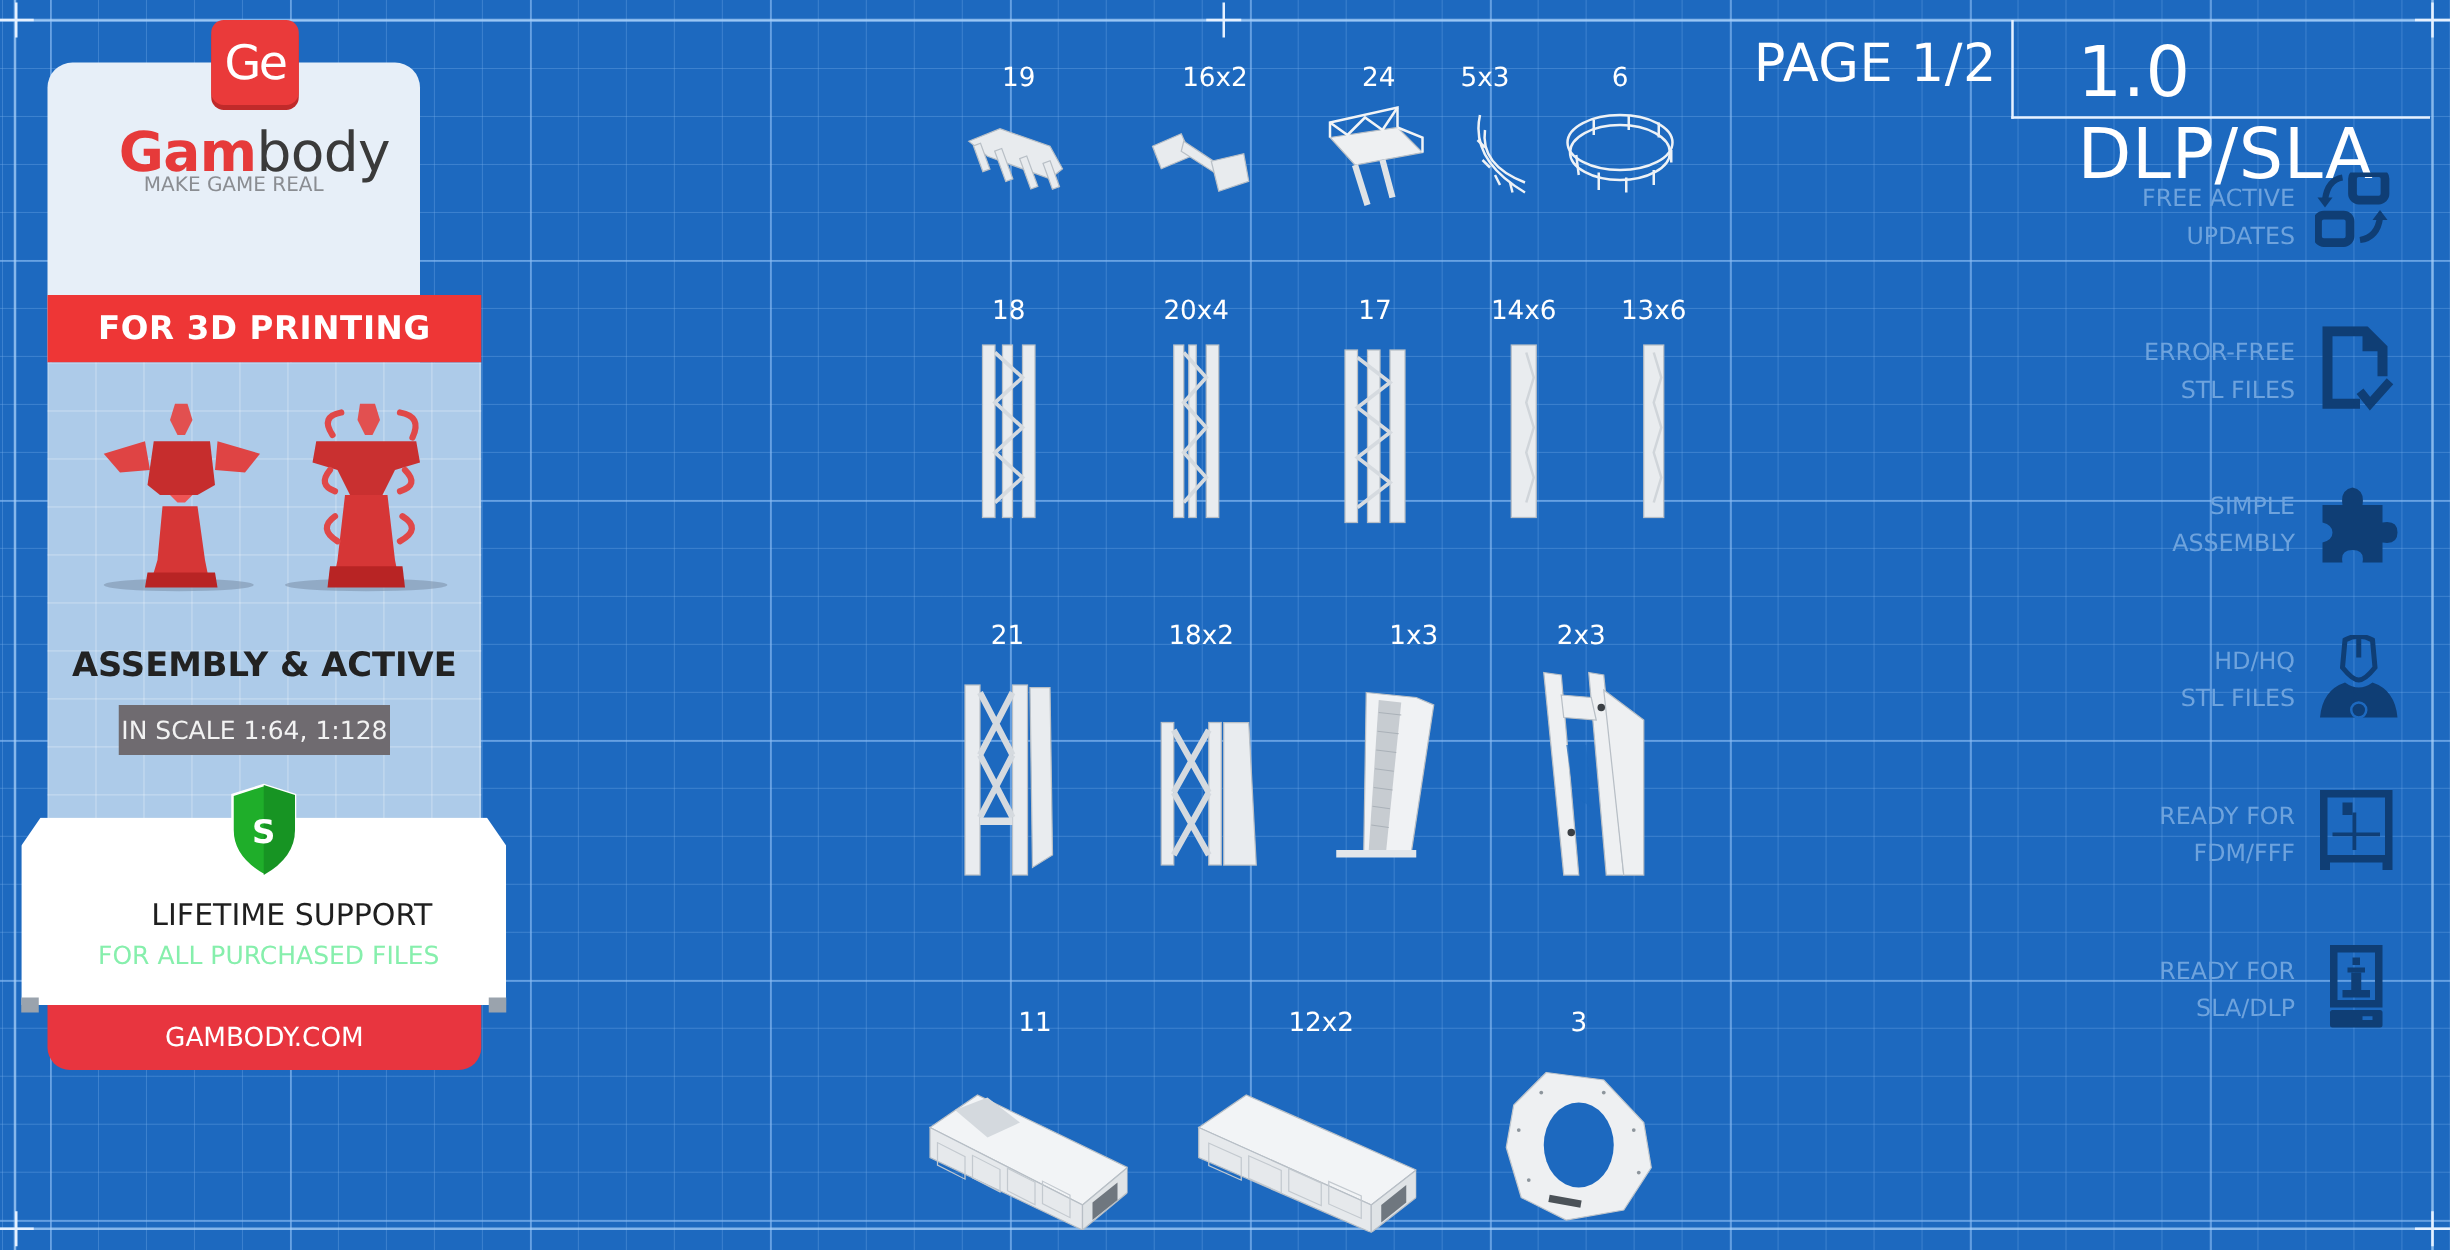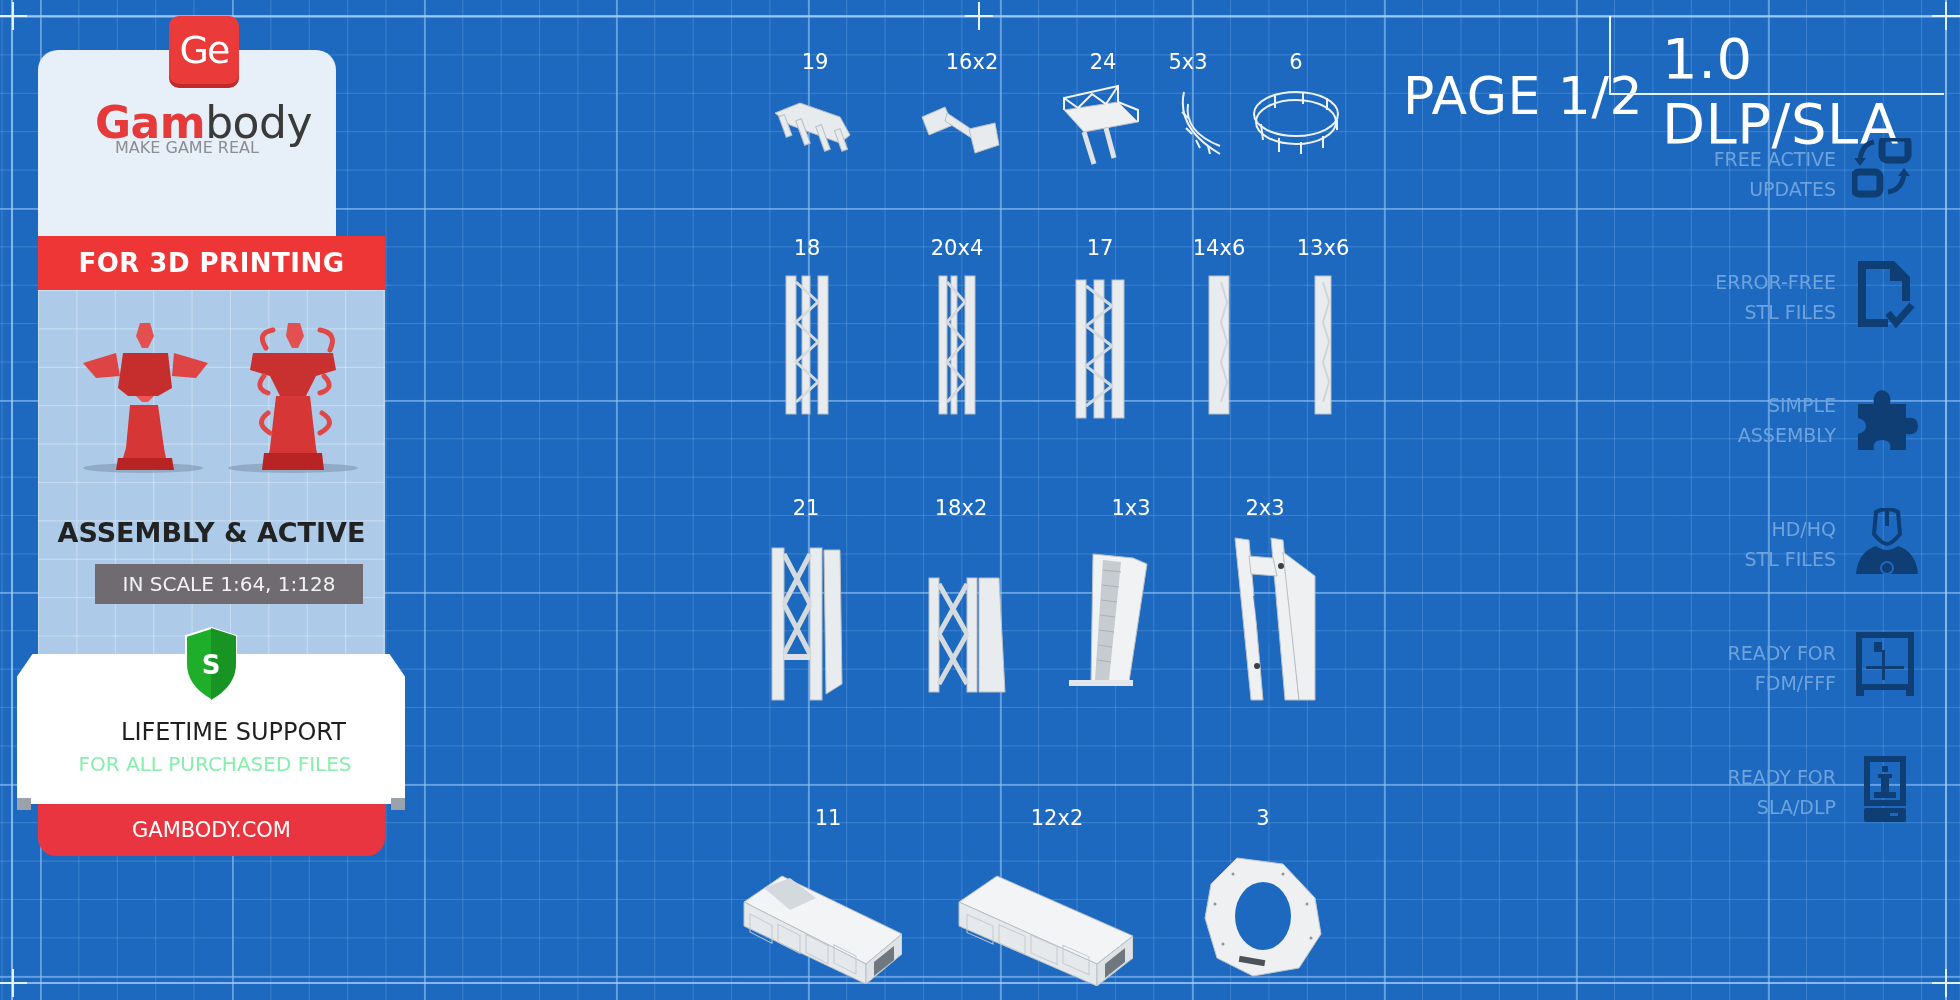--- a/index.html
+++ b/index.html
@@ -64,21 +64,21 @@
       linear-gradient(rgba(255,255,255,0.35) 1px, transparent 1px),
       linear-gradient(90deg, rgba(255,255,255,0.35) 1px, transparent 1px);
     background-size: 38.4px 38.4px;
   }
   .figures { position: absolute; left: 30px; top: 28px; width: 290px; height: 170px; }
   .assembly-title {
     position: absolute; left: 0; right: 0; top: 227px; text-align: center;
     font-weight: bold; font-size: 27px; color: #222;
   }
   .scale-tag {
-    position: absolute; left: 57px; top: 274px; width: 268px; height: 40px;
+    position: absolute; left: 57px; top: 274px; width: 217px; height: 40px;
     background: #6f6b70; color: #f2f2f2; font-size: 20px;
     display: flex; align-items: center; justify-content: center;
   }
   .support-box {
     position: absolute; left: -21px; top: 604px; width: 388px; height: 150px;
     background: #fff;
     clip-path: polygon(0 15%, 4% 0, 96% 0, 100% 15%, 100% 100%, 0 100%);
   }
   .support-ribbon-l, .support-ribbon-r {
     position: absolute; top: 748px; width: 14px; height: 12px; background: #9aa3ad;
@@ -94,23 +94,22 @@
   }
   .card-bottom {
     position: absolute; left: 0; top: 754px; width: 347px; height: 52px;
     background: #e8353f; border-radius: 0 0 18px 18px;
     display: flex; align-items: center; justify-content: center;
     color: #fff; font-size: 21px;
   }
 
   
   .page-label {
-    position: absolute; left: 1403px; top: 26px; font-size: 52px; color: #fff;
+    position: absolute; left: 1403px; top: 26px; font-size: 42px; color: #fff;
     letter-spacing: 0.5px;
-    margin-top: 40px;
   }
   .version-box {
     position: absolute; left: 1609px; top: 16px; width: 335px; height: 79px;
     border-left: 2px solid #e6f1ff; border-bottom: 2px solid #e6f1ff;
   }
   .version-label {
     position: absolute; left: 1662px; top: 26px; font-size: 56px; color: #fff; letter-spacing: 0.5px;
   }
 
   

